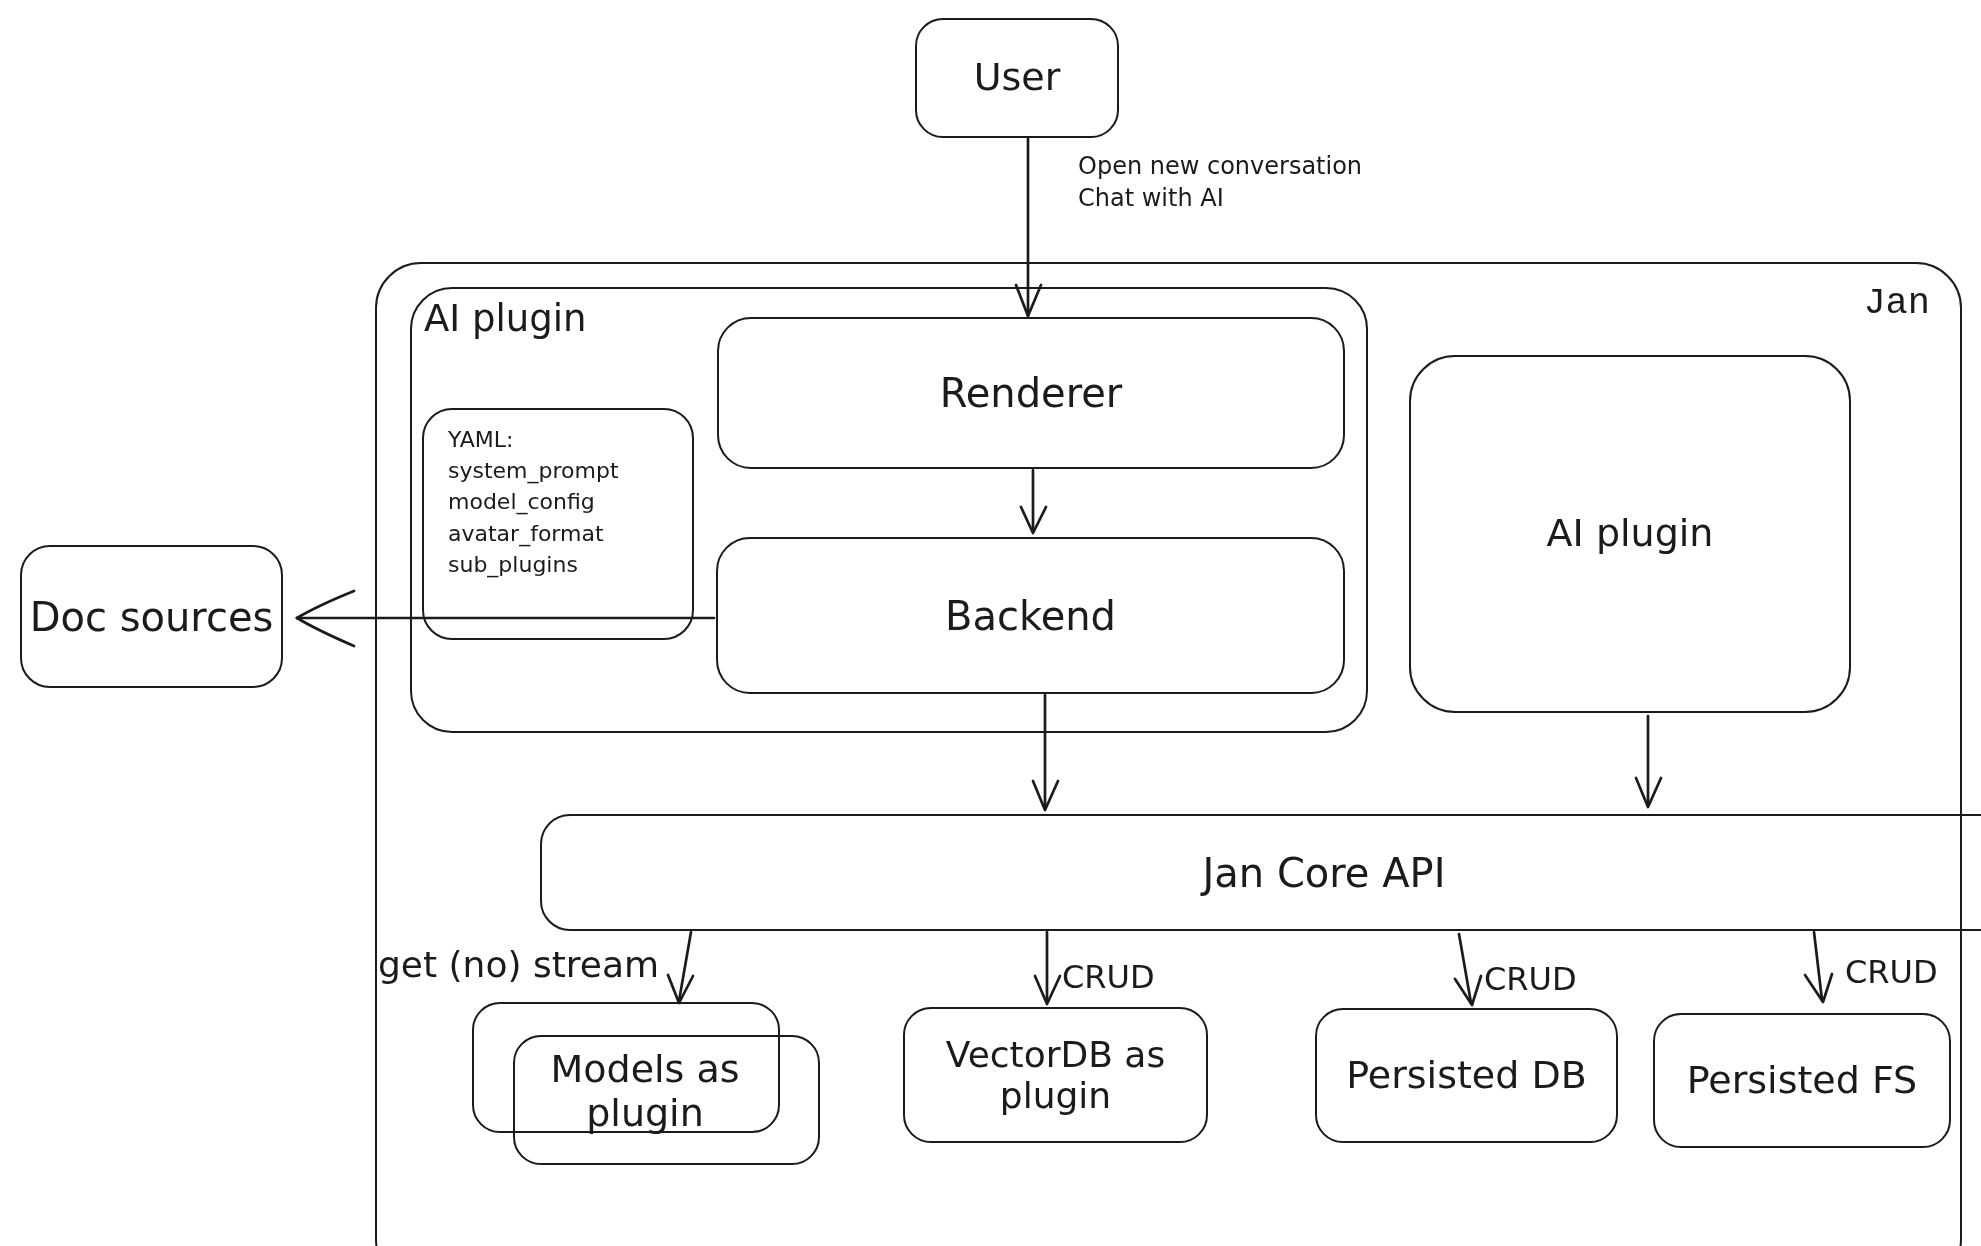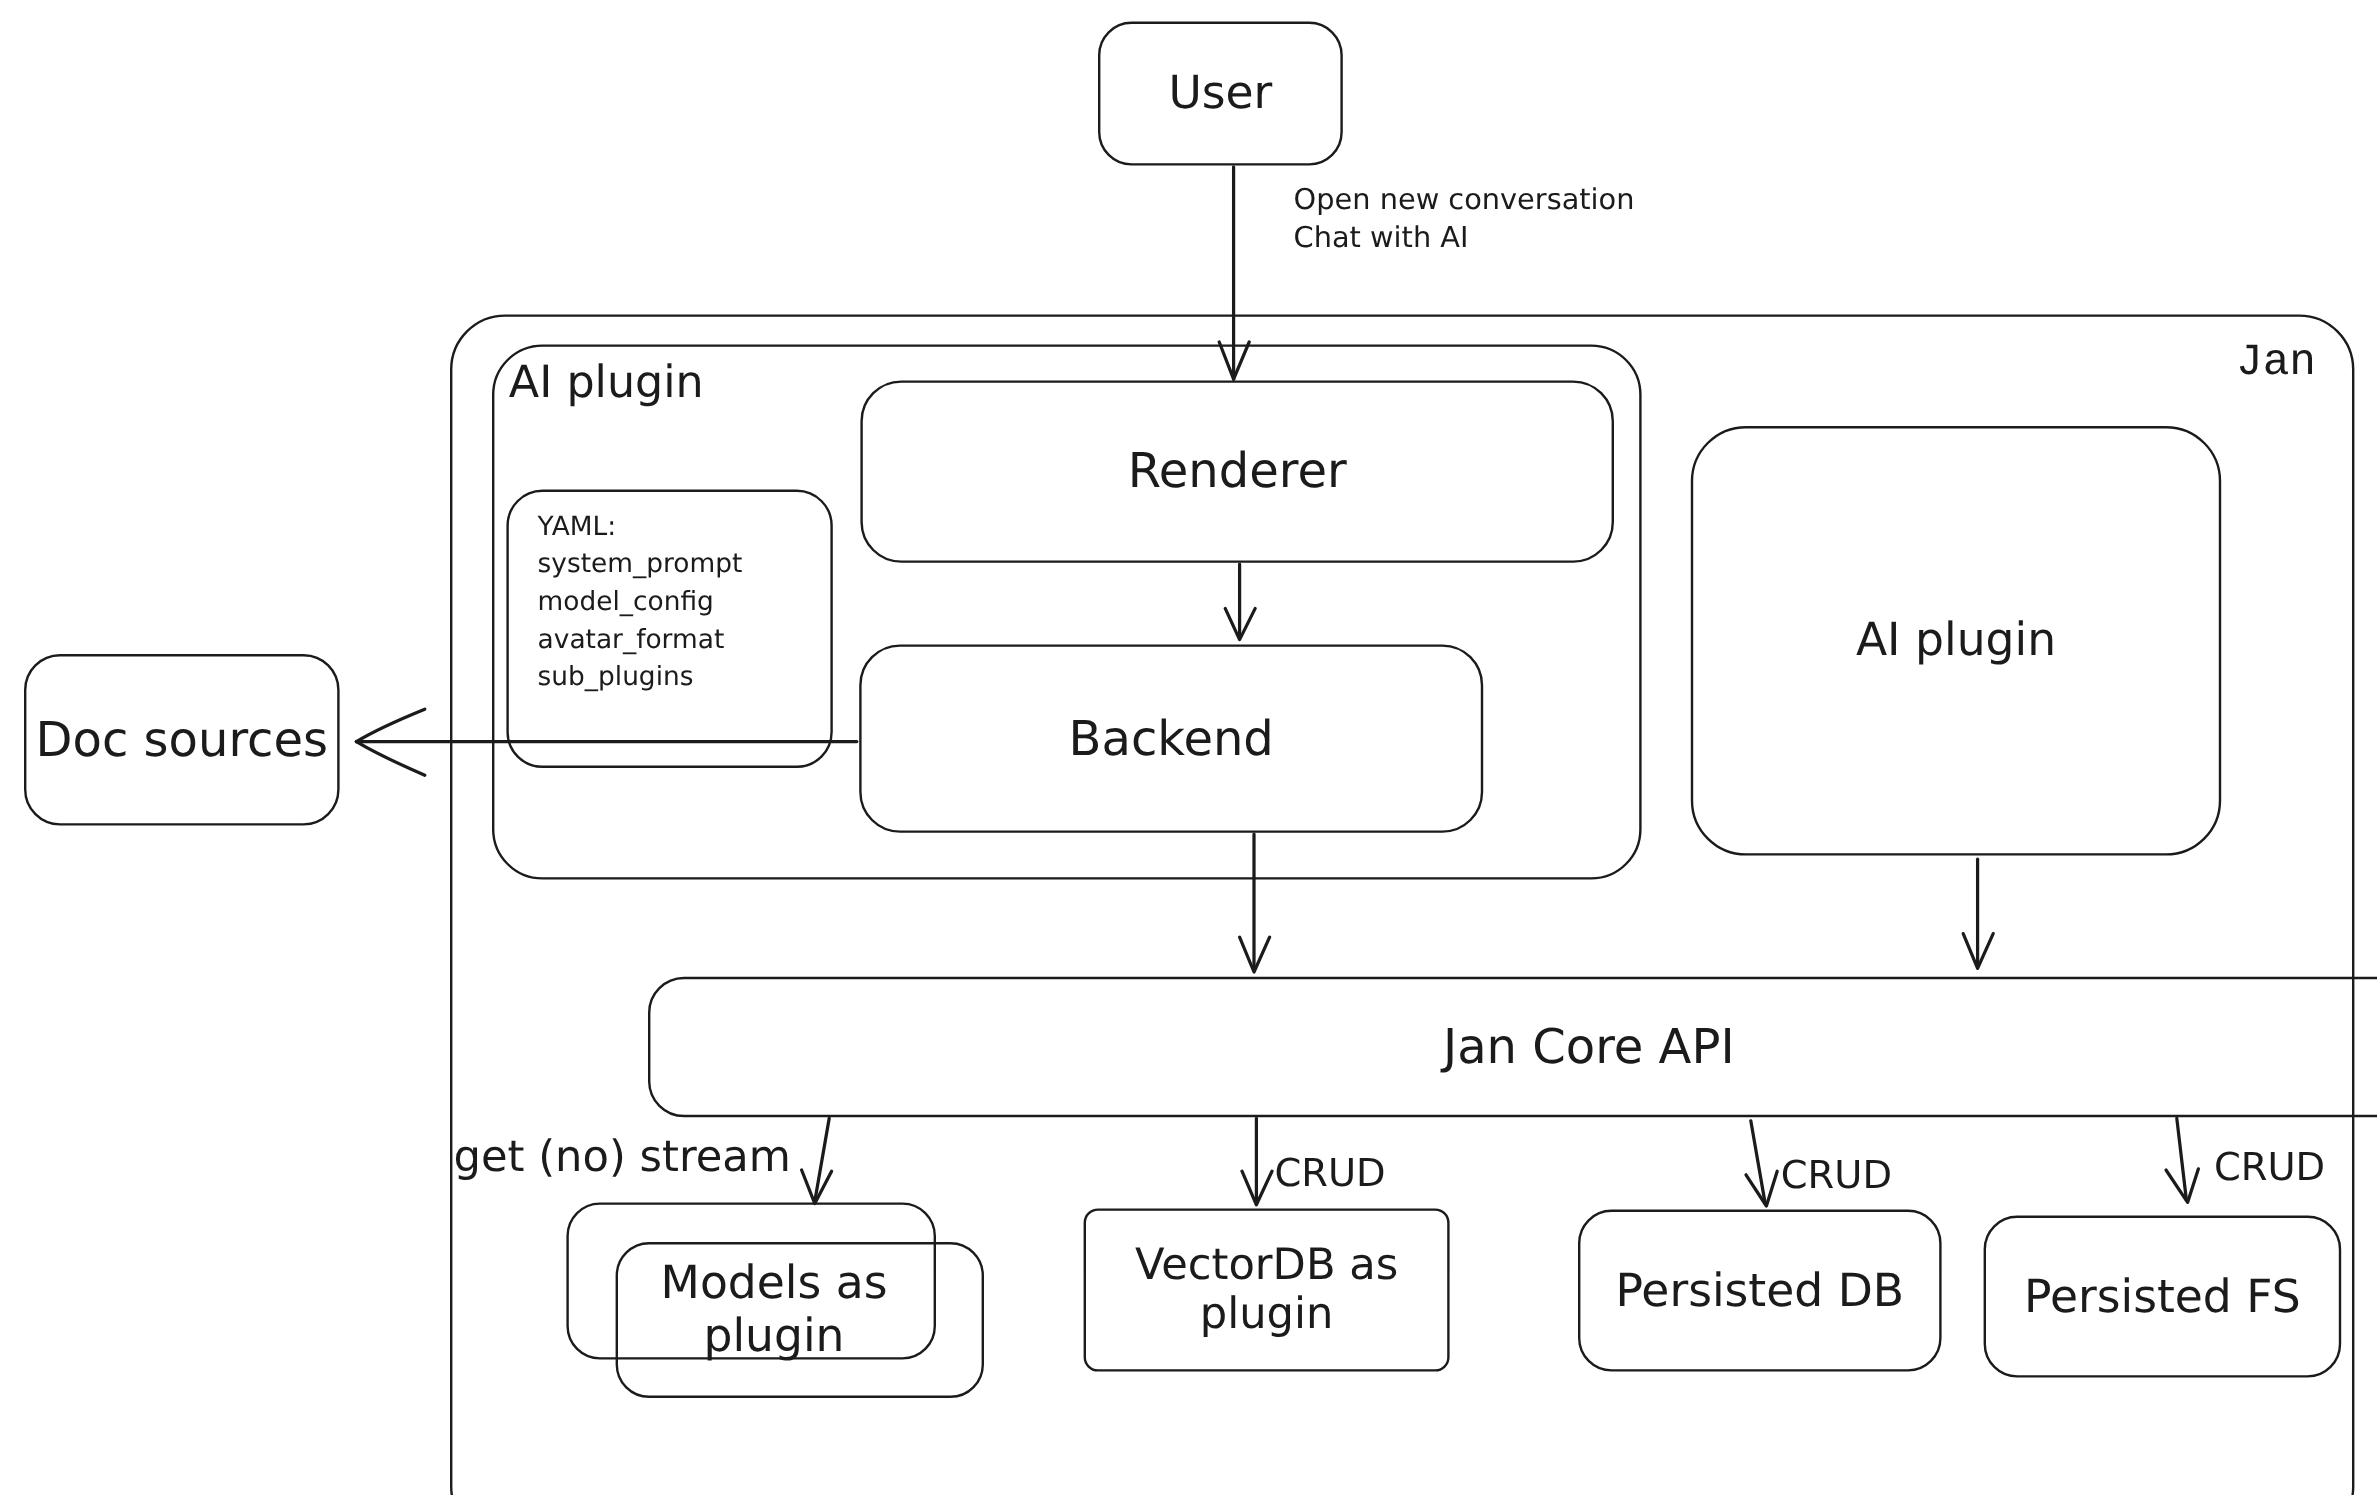--- a/index.html
+++ b/index.html
@@ -54,21 +54,21 @@
       <div>model_config</div>
       <div>avatar_format</div>
       <div>sub_plugins</div>
     </div>
   </div>
 
   <div class="box" style="left:717px;top:317px;width:628px;height:152px;border-radius:34px;">
     <div class="label-center node-label" style="font-size:40px;">Renderer</div>
   </div>
 
-  <div class="box" style="left:716px;top:537px;width:520px;height:157px;border-radius:34px;">
+  <div class="box" style="left:716px;top:537px;width:629px;height:157px;border-radius:34px;">
     <div class="label-center node-label" style="font-size:40px;">Backend</div>
   </div>
 
   <div class="box" style="left:1409px;top:355px;width:442px;height:358px;border-radius:46px;">
     <div class="label-center node-label">AI plugin</div>
   </div>
 
   <div class="box" style="left:540px;top:814px;width:1568px;height:117px;border-radius:30px;">
     <div class="label-center node-label" style="font-size:40px;">Jan Core API</div>
   </div>
@@ -78,21 +78,21 @@
   </div>
 
   <div class="box" style="left:20px;top:545px;width:263px;height:143px;border-radius:30px;">
     <div class="label-center node-label" style="font-size:40px;">Doc sources</div>
   </div>
 
   <div class="box" style="left:472px;top:1002px;width:308px;height:131px;border-radius:28px;"></div>
   <div class="box" style="left:513px;top:1035px;width:307px;height:130px;border-radius:28px;"></div>
   <div class="edge-label" style="left:490px;top:1048px;width:310px;white-space:normal;text-align:center;font-size:38px;line-height:1.15;">Models as plugin</div>
 
-  <div class="box" style="left:903px;top:1007px;width:305px;height:136px;border-radius:12px;">
+  <div class="box" style="left:903px;top:1007px;width:305px;height:136px;border-radius:28px;">
     <div class="label-center node-label" style="font-size:36px;padding:0 14px;">VectorDB as plugin</div>
   </div>
 
   <div class="box" style="left:1653px;top:1013px;width:298px;height:135px;border-radius:28px;">
     <div class="label-center node-label">Persisted FS</div>
   </div>
 
   <div class="box" style="left:1315px;top:1008px;width:303px;height:135px;border-radius:28px;">
     <div class="label-center node-label">Persisted DB</div>
   </div>

